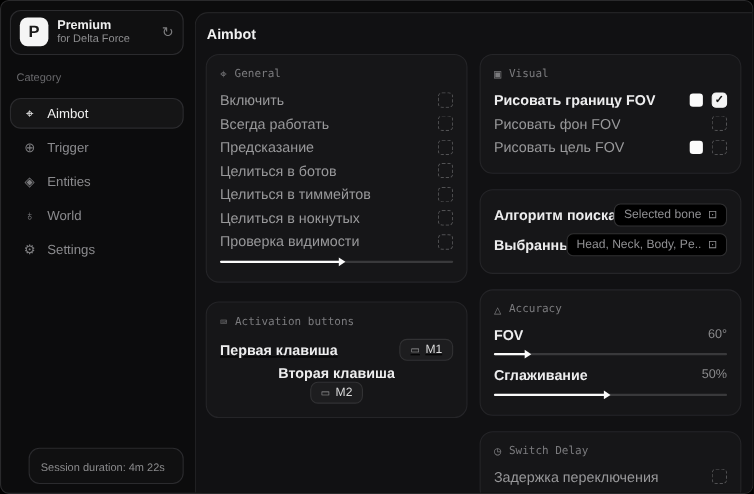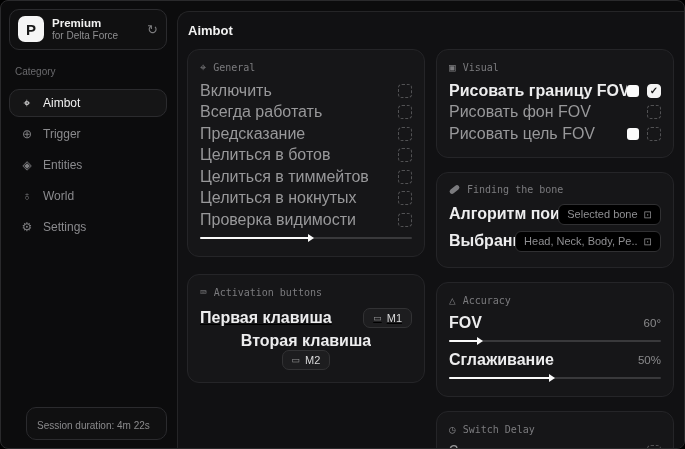--- a/index.html
+++ b/index.html
@@ -38,21 +38,21 @@
   .col { display:flex; flex-direction:column; gap:17px; width:238px; }
   .col.right { gap:14px; }
 
   .card { background:#161618; border:1px solid #252528; border-radius:12px; padding:9px 12px 12px 12px; }
   .card-head { display:flex; align-items:center; gap:7px; margin:2px 0 6px 0;
                font-family:"DejaVu Sans Mono", monospace; font-size:10px; color:#7b7b7e; }
   .card-head .cicon { font-size:11px; color:#7b7b7e; }
   .bone-shape { width:11px; height:5px; background:#7b7b7e; border-radius:3px; transform:rotate(-38deg); }
 
   .row { display:flex; align-items:center; justify-content:space-between; min-height:21.5px; }
-  .row-label { font-size:16px; color:#98989a; white-space:nowrap; overflow:hidden;text-align:right; }
+  .row-label { font-size:13px; color:#98989a; white-space:nowrap; overflow:hidden;text-align:right; }
   .row-label.strong { color:#ededee; font-weight:bold; }
   .row-value { font-size:11.5px; color:#8a8a8c; white-space:nowrap; margin-left:8px; }
 
   .checkbox { width:14px; height:14px; border:1.4px dashed #525254; border-radius:4px; flex:0 0 auto; cursor:pointer; }
   .checkbox.checked { background:#f4f4f4; border:1.4px solid #f4f4f4; display:flex; align-items:center;
                       justify-content:center; color:#151515; font-size:10px; font-weight:bold; }
   .swatch { width:12px; height:12px; background:#fbfbfb; border-radius:3px; flex:0 0 auto; cursor:pointer; }
   .ctrl-group { display:flex; align-items:center; gap:8px; }
 
   .slider { position:relative; height:8px; margin-top:3px; margin-bottom:2px; cursor:pointer; }
@@ -211,24 +211,20 @@
           <div class="row">
             <span class="row-label">Рисовать цель FOV</span>
             <span class="ctrl-group">
               <span class="swatch"></span>
               <span class="checkbox"></span>
             </span>
           </div>
         </div>
 
         <div class="card">
-          <div class="card-head">
-            <span class="bone-shape"></span>
-            <span>Finding the bone</span>
-          </div>
           <div class="row" style="min-height:27px;">
             <span class="row-label strong">Алгоритм поиска кост</span>
             <span class="dropdown">
               <span>Selected bone</span>
               <span class="dicon">⊡</span>
             </span>
           </div>
           <div class="row" style="min-height:27px;">
             <span class="row-label strong">Выбранные кос</span>
             <span class="dropdown">

